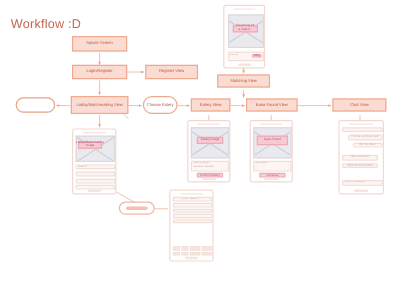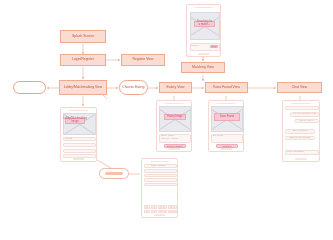--- a/index.html
+++ b/index.html
@@ -145,20 +145,21 @@
       <path d="M226,96 L226,100"></path>
 
       <path d="M97,160 L118,172"></path>
 
       <path d="M129,174 L140,174"></path>
 
       <path d="M300,96 L300,100"></path>
     </g>
   </svg>
 
+  <div class="title">Workflow :D</div>
 
   <div class="node" style="left:60px;top:30px;width:46px;height:13px;">
     <span>Splash Screen</span>
   </div>
 
   <div class="node" style="left:60px;top:54px;width:46px;height:12px;">
     <span>Login/Register</span>
   </div>
 
   <div class="node" style="left:121px;top:54px;width:44px;height:12px;">

